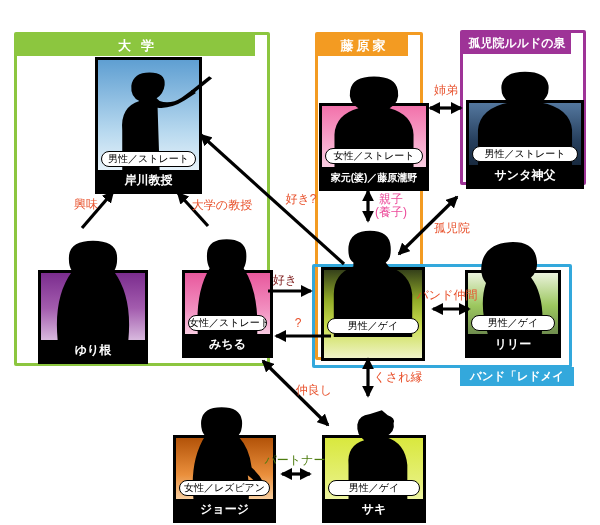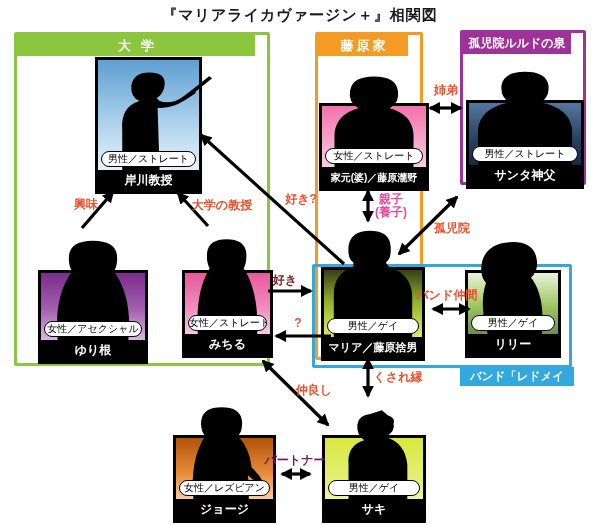--- a/index.html
+++ b/index.html
@@ -7,27 +7,26 @@
   #canvas{position:relative;width:600px;height:525px;background:#fff;overflow:hidden;}
   .title{position:absolute;top:6px;left:0;width:100%;text-align:center;font-weight:bold;font-size:15px;color:#1a1a1a;letter-spacing:1px;z-index:6;}
   .group{position:absolute;border:3px solid #000;border-radius:2px;z-index:2;background:transparent;box-sizing:border-box;}
   .group-header{position:absolute;left:0;top:0;right:12px;height:21px;line-height:21px;color:#fff;font-weight:bold;font-size:13px;text-align:center;overflow:hidden;}
   .band-label{position:absolute;z-index:5;color:#fff;font-weight:bold;font-size:11.5px;text-align:center;line-height:19px;height:19px;}
   .card{position:absolute;z-index:3;border:3px solid #000;box-sizing:content-box;}
   .card svg.sil{position:absolute;left:0;width:100%;overflow:visible;display:block;z-index:1;}
   .pill{position:absolute;left:3px;right:3px;bottom:24px;height:14px;background:#fff;border:1px solid #000;border-radius:8px;font-size:10px;line-height:14px;text-align:center;color:#000;z-index:2;overflow:hidden;white-space:nowrap;}
   .nameBar{position:absolute;left:0;right:0;bottom:0;height:21px;background:#000;color:#fff;font-weight:bold;text-align:center;line-height:21px;z-index:2;overflow:hidden;white-space:nowrap;}
   #arrows{position:absolute;left:0;top:0;width:600px;height:525px;z-index:4;pointer-events:none;}
-  .rel-label{position:absolute;z-index:5;font-weight:bold;font-size:12px;white-space:pre-line;text-align:center;transform:translate(-50%,-50%);line-height:1.1;}
+  .rel-label{position:absolute;z-index:5;font-weight:normal;font-size:12px;white-space:pre-line;text-align:center;transform:translate(-50%,-50%);line-height:1.1;}
 </style>
 </head>
 <body>
 
 <div id="canvas">
-  <div class="title">『マリアライカヴァージン＋』相関図</div>
 
   <div class="group" id="group-university" style="left: 14px; top: 32px; width: 256px; height: 334px; border-color: rgb(140, 198, 63);">
     <div class="group-header" id="hdr-university" style="background: rgb(140, 198, 63); font-size: 13px; letter-spacing: 10px; text-indent: 10px;">大学</div>
   </div>
   <div class="group" id="group-fujiwara" style="left: 315px; top: 32px; width: 108px; height: 328px; border-color: rgb(243, 155, 34);">
     <div class="group-header" id="hdr-fujiwara" style="background: rgb(243, 155, 34); font-size: 13px; letter-spacing: 3px; text-indent: 3px;">藤原家</div>
   </div>
   <div class="group" id="group-orphanage" style="left: 460px; top: 30px; width: 126px; height: 155px; border-color: rgb(158, 51, 151);">
     <div class="group-header" id="hdr-orphanage" style="background: rgb(158, 51, 151); font-size: 12px; letter-spacing: 0px; text-indent: 0px;">孤児院ルルドの泉</div>
   </div>
@@ -40,21 +39,20 @@
           <path d="M24,150 L24,96 Q22,64 41,56 Q32,50 33,35 Q35,17 51,17 Q67,17 66,34 Q65,46 58,52 L61,56 Q72,61 83,51 L93,41 L97,45 L86,55 Q72,67 59,65 L61,150 Z" fill="#000"></path>
           <path d="M92,42 L110,22 L113,25 L95,45 Z" fill="#000"></path>
         </svg>
         <div class="pill">男性／ストレート</div>
         <div class="nameBar" style="font-size: 12px;">岸川教授</div>
       </div>
       <div class="card" style="left: 38px; top: 270px; width: 104px; height: 88px; background: linear-gradient(rgb(123, 45, 142) 0%, rgb(163, 92, 174) 40%, rgb(236, 220, 240) 90%, rgb(248, 242, 250) 100%);">
         <svg class="sil" viewBox="0 0 100 150" preserveAspectRatio="none" style="height: 112px; bottom: 21px;">
           <path d="M16,150 Q12,92 30,58 Q26,50 27,36 Q29,17 50,17 Q71,17 73,36 Q74,50 70,58 Q88,92 84,150 Z" fill="#000"></path>
         </svg>
-        <div class="pill">女性／アセクシャル</div>
         <div class="nameBar" style="font-size: 12px;">ゆり根</div>
       </div>
       <div class="card" style="left: 182px; top: 270px; width: 85px; height: 82px; background: linear-gradient(rgb(232, 88, 157) 0%, rgb(242, 144, 192) 45%, rgb(255, 255, 255) 100%);">
         <svg class="sil" viewBox="0 0 100 150" preserveAspectRatio="none" style="height: 106px; bottom: 21px;">
           <path d="M15,150 Q12,90 29,57 Q25,49 26,35 Q28,16 49,16 Q70,16 72,35 Q73,49 69,57 Q87,90 85,150 Z" fill="#000"></path>
         </svg>
         <div class="pill">女性／ストレート</div>
         <div class="nameBar" style="font-size: 12px;">みちる</div>
       </div>
       <div class="card" style="left: 319px; top: 103px; width: 104px; height: 82px; background: linear-gradient(rgb(242, 114, 171) 0%, rgb(248, 168, 204) 45%, rgb(253, 238, 245) 100%);">
@@ -69,21 +67,20 @@
           <path d="M8,150 L8,98 Q10,66 36,58 Q28,50 29,33 Q31,13 50,13 Q69,13 71,33 Q72,50 64,58 Q90,66 92,98 L92,150 Z" fill="#000"></path>
         </svg>
         <div class="pill">男性／ストレート</div>
         <div class="nameBar" style="font-size: 12px;">サンタ神父</div>
       </div>
       <div class="card" style="left: 321px; top: 267px; width: 98px; height: 88px; background: linear-gradient(rgb(53, 65, 26) 0%, rgb(147, 173, 40) 35%, rgb(204, 223, 82) 65%, rgb(239, 243, 200) 100%);">
         <svg class="sil" viewBox="0 0 100 150" preserveAspectRatio="none" style="height: 119px; bottom: 21px;">
           <path d="M10,150 L10,96 Q10,70 30,61 L30,56 Q24,52 25,36 Q27,16 47,16 Q67,16 68,36 Q69,52 63,56 L66,61 Q88,70 90,96 L90,150 Z" fill="#000"></path>
         </svg>
         <div class="pill">男性／ゲイ</div>
-        <div class="nameBar" style="font-size: 11px;">マリア／藤原捨男</div>
       </div>
       <div class="card" style="left: 465px; top: 270px; width: 90px; height: 82px; background: linear-gradient(rgb(234, 242, 220) 0%, rgb(156, 199, 94) 40%, rgb(110, 140, 78) 75%, rgb(77, 90, 70) 100%);">
         <svg class="sil" viewBox="0 0 100 150" preserveAspectRatio="none" style="height: 106px; bottom: 21px;">
           <path d="M22,150 Q12,108 20,78 Q12,66 16,46 Q22,22 46,20 Q72,18 76,42 Q79,60 70,70 Q86,96 82,150 Z" fill="#000"></path>
         </svg>
         <div class="pill">男性／ゲイ</div>
         <div class="nameBar" style="font-size: 12px;">リリー</div>
       </div>
       <div class="card" style="left: 173px; top: 435px; width: 97px; height: 82px; background: linear-gradient(rgb(179, 83, 9) 0%, rgb(234, 143, 60) 45%, rgb(249, 217, 176) 80%, rgb(255, 255, 255) 100%);">
         <svg class="sil" viewBox="0 0 100 150" preserveAspectRatio="none" style="height: 105px; bottom: 21px;">
@@ -127,15 +124,15 @@
       <div class="rel-label" style="left: 301px; top: 200px; color: rgb(232, 81, 44);">好き?</div>
       <div class="rel-label" style="left: 391px; top: 206px; color: #ec4899;">親子
 (養子)</div>
       <div class="rel-label" style="left: 446px; top: 91px; color: rgb(232, 81, 44);">姉弟</div>
       <div class="rel-label" style="left: 452px; top: 229px; color: rgb(232, 81, 44);">孤児院</div>
       <div class="rel-label" style="left: 285px; top: 281px; color: #7f1d1d;">好き</div>
       <div class="rel-label" style="left: 298px; top: 324px; color: rgb(232, 81, 44);">?</div>
       <div class="rel-label" style="left: 447px; top: 296px; color: rgb(232, 81, 44);">バンド仲間</div>
       <div class="rel-label" style="left: 314px; top: 391px; color: rgb(232, 81, 44);">仲良し</div>
       <div class="rel-label" style="left: 398px; top: 378px; color: rgb(232, 81, 44);">くされ縁</div>
-      <div class="rel-label" style="left: 295px; top: 461px; color: #701a75;">パートナー</div>
+      <div class="rel-label" style="left: 295px; top: 461px; color: #4d7c0f;">パートナー</div>
     </div>
 </div>
 
 </body></html>

